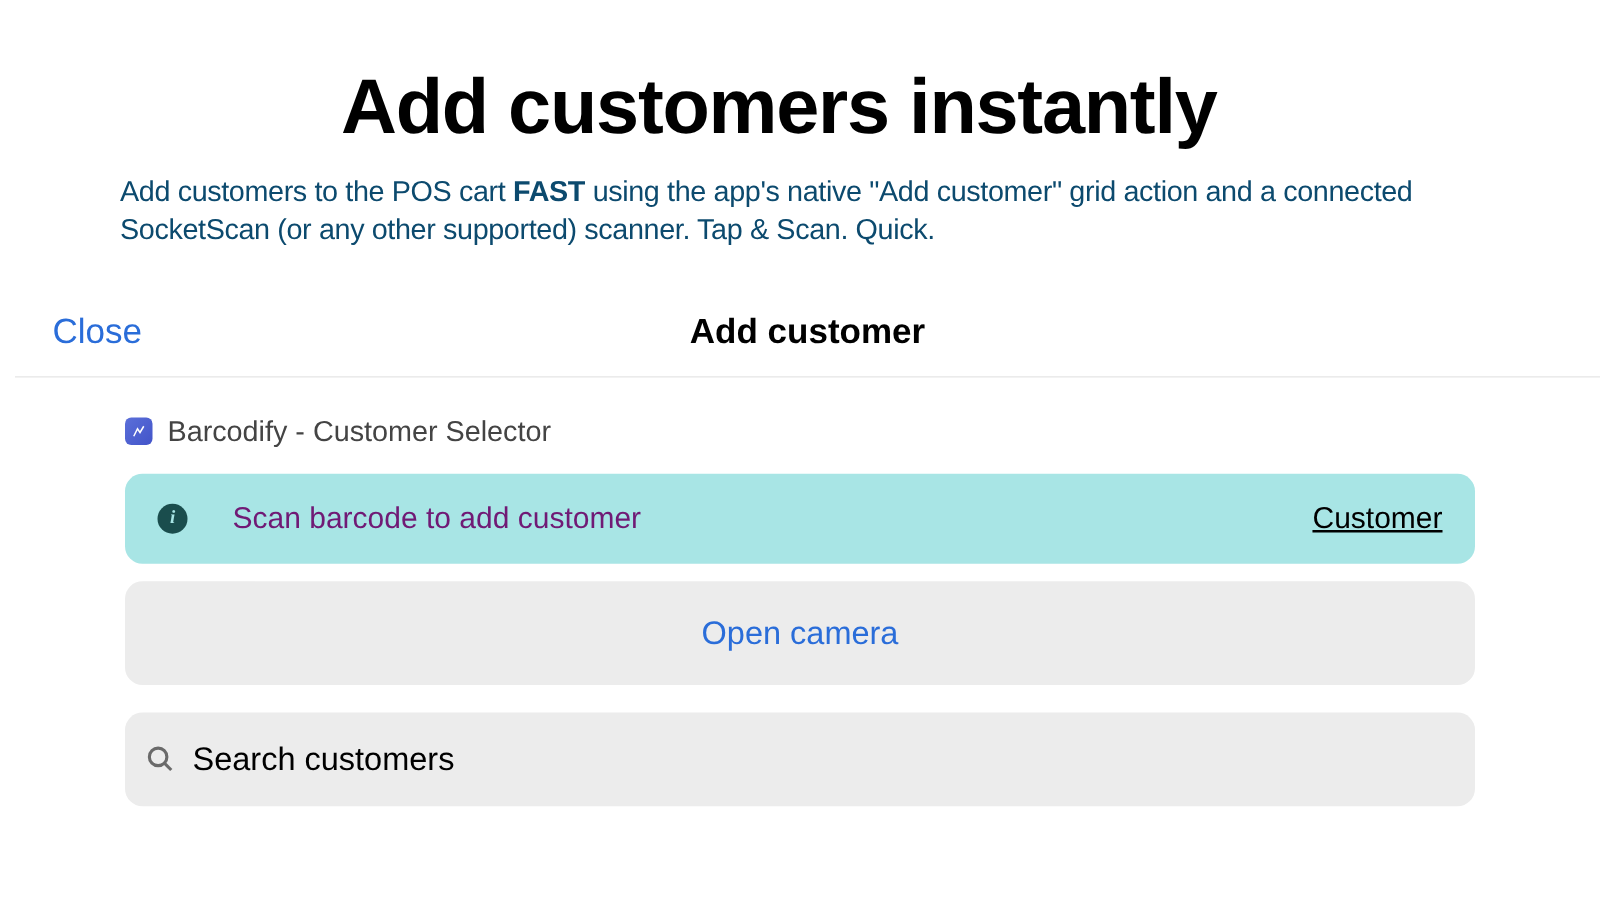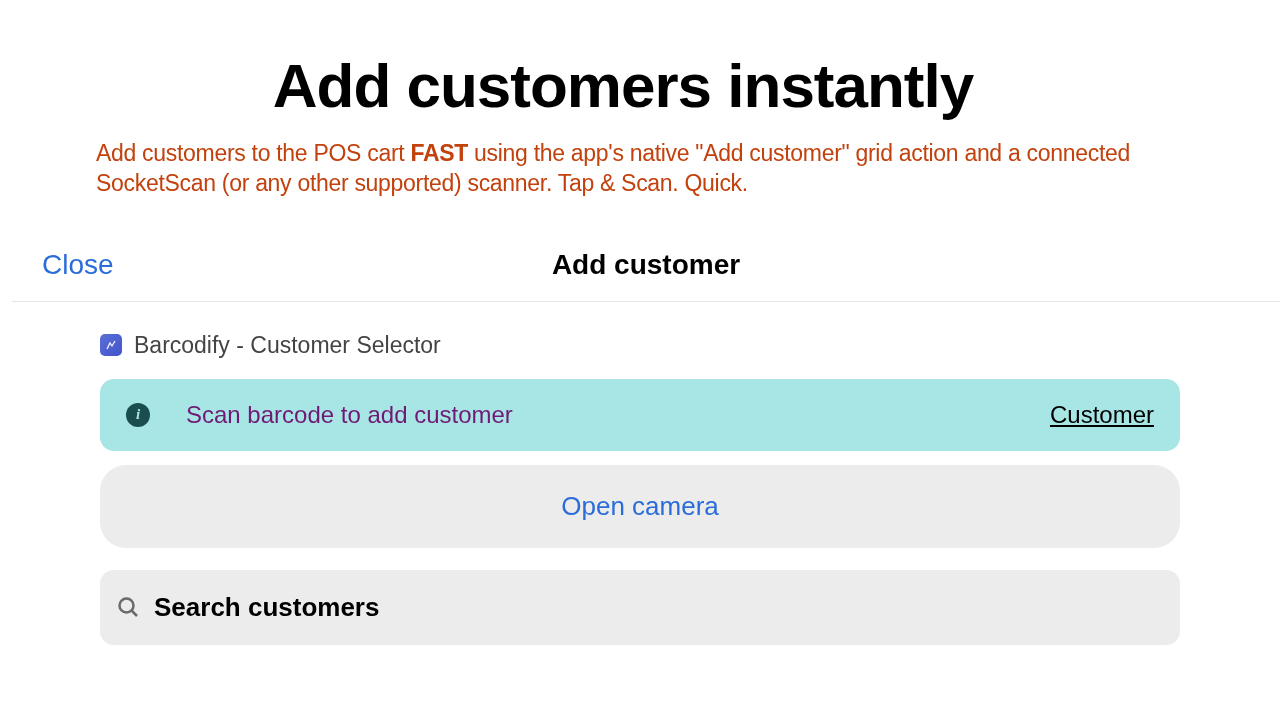--- a/index.html
+++ b/index.html
@@ -21,21 +21,21 @@
       font-size: 62px;
       font-weight: 700;
       text-align: center;
       letter-spacing: -1px;
       color: #000;
       margin-bottom: 18px;
     }
     .hero-subtitle {
       font-size: 23px;
       font-weight: 400;
-      color: #c2410c;
+      color: #0c4a6e;
       line-height: 1.3;
       letter-spacing: -0.3px;
     }
     .hero-subtitle .bold {
       font-weight: 700;
     }
     .modal-header {
       display: flex;
       align-items: center;
       padding: 20px 30px;
@@ -118,21 +118,21 @@
     }
     .dismiss-link {
       font-size: 24px;
       font-weight: 500;
       color: #000;
       text-decoration: underline;
       cursor: pointer;
     }
     .action-button {
       background: #ececec;
-      border-radius: 26px;
+      border-radius: 14px;
       padding: 26px;
       text-align: center;
       margin-bottom: 22px;
       cursor: pointer;
     }
     .action-button-text {
       font-size: 26px;
       font-weight: 500;
       color: #2a6dd9;
     }
@@ -147,21 +147,21 @@
     .search-icon {
       width: 24px;
       height: 24px;
       color: #6a6a6a;
     }
     .search-input {
       border: none;
       background: transparent;
       outline: none;
       font-size: 26px;
-      font-weight: 700;
+      font-weight: 400;
       color: #000;
       flex: 1;
       font-family: inherit;
     }
     .search-input::placeholder {
       color: #000;
     }
   </style>
 </head>
 <body>

